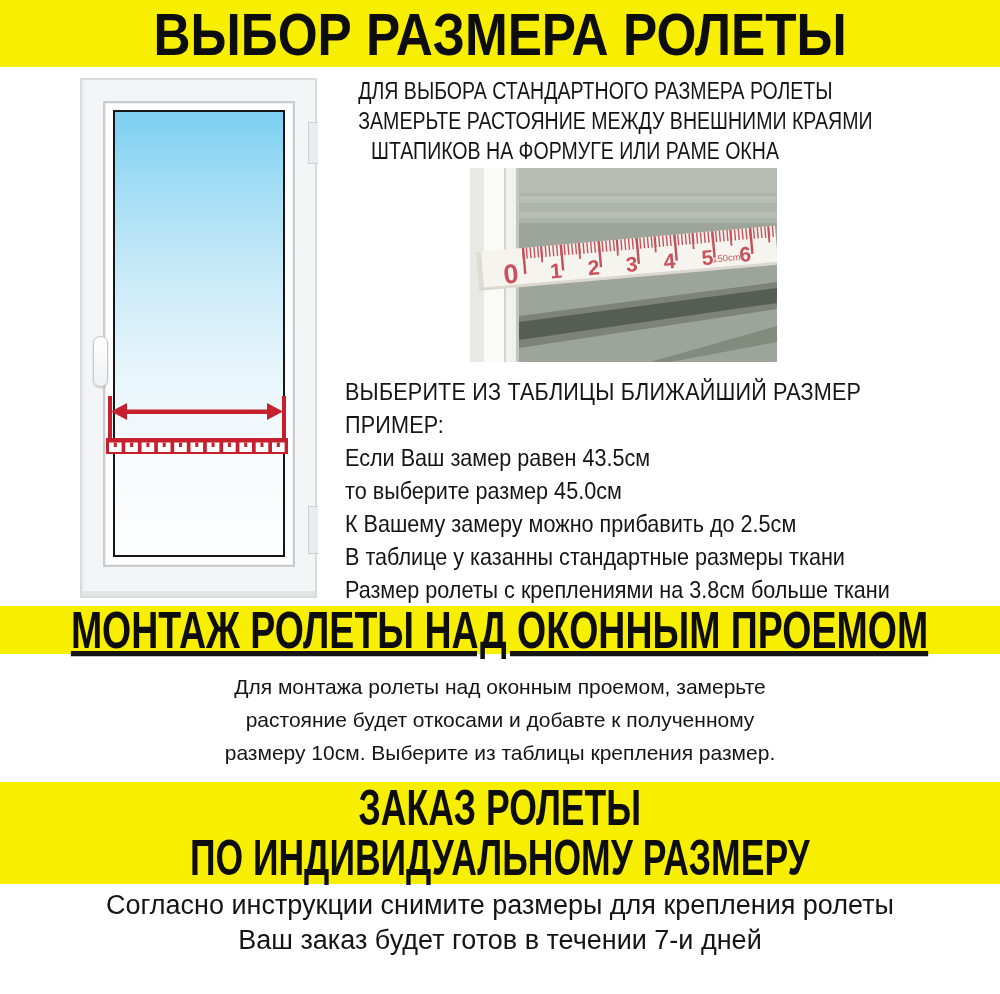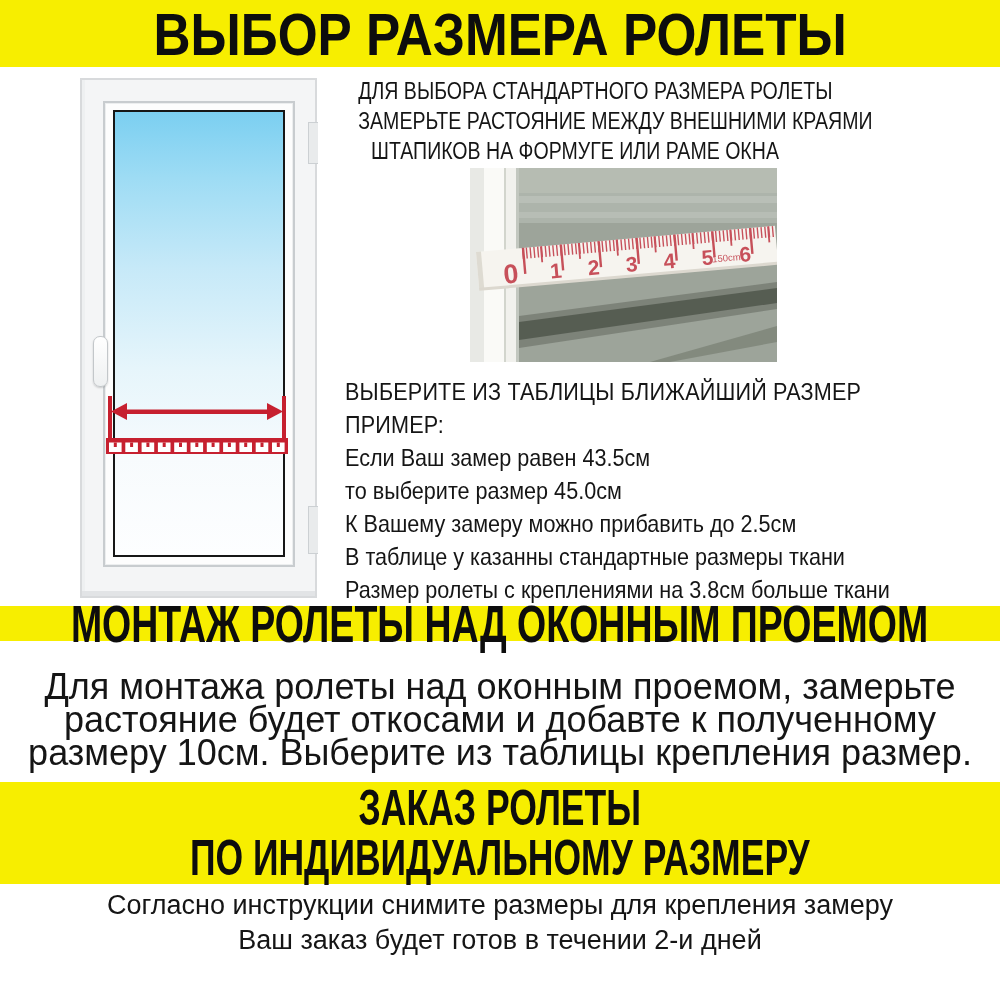--- a/index.html
+++ b/index.html
@@ -2,34 +2,34 @@
 <html><head>
 <meta charset="utf-8">
 <style>
   html,body{margin:0;padding:0;background:#ffffff;}
   .page{position:relative;width:1000px;height:994px;background:#ffffff;overflow:hidden;
         font-family:"Liberation Sans",sans-serif;color:#151515;}
   
   .banner{position:absolute;left:0;width:1000px;background:#f7ee00;display:flex;
           align-items:center;justify-content:center;flex-direction:column;}
   .banner-top{top:0;height:67px;}
-  .banner-mid{top:606px;height:35px;}
+  .banner-mid{top:606px;height:48px;text-decoration:underline;}
   .banner-order{top:782px;height:102px;text-align:center;}
   .banner-text{display:inline-block;font-weight:bold;color:#0d0d0d;white-space:nowrap;}
   .bt-top{font-size:57px;transform:scale(.9,1.05);}
   .bt-mid{font-size:50px;transform:scale(.75,1.05);}
   .bt-order{font-size:48px;line-height:50px;transform:scale(.74,1.05);}
   
   .intro{position:absolute;left:320px;top:76px;width:510px;text-align:center;
          font-size:23px;line-height:30px;transform:scaleX(.85);transform-origin:50% 0;white-space:nowrap;}
   .sizes{position:absolute;left:345px;top:375px;font-size:24px;line-height:33px;
          transform:scaleX(.9);transform-origin:0 0;white-space:nowrap;}
   .sizes .caps{letter-spacing:.2px;}
   .mount-text{position:absolute;left:0;top:670px;width:1000px;text-align:center;
-              font-size:36px;line-height:33px;}
+              font-size:21px;line-height:33px;}
   .order-text{position:absolute;left:0;top:888px;width:1000px;text-align:center;
               font-size:27px;line-height:35px;}
   
   .window{position:absolute;left:80px;top:78px;width:237px;height:520px;}
   .win-frame{position:absolute;inset:0;background:#f4f5f6;border:2px solid #d8dadc;
              box-shadow:inset 0 -5px 0 #e2e4e6, inset 3px 0 0 #eef0f1;}
   .win-sash{position:absolute;left:23px;top:23px;right:22px;bottom:31px;background:#fdfdfd;
             border:2px solid #c8cccf;box-shadow:inset 0 0 0 1px #eceeef;}
   .win-glass{position:absolute;left:33px;top:32px;right:32px;bottom:41px;border:2px solid #161616;
              background:linear-gradient(180deg,#7bcff1 0%,#9edcf4 15%,#c6e9f8 35%,#e6f5fb 58%,#f7fbfd 78%,#fdfeff 100%);}
@@ -155,17 +155,17 @@
     <div>Для монтажа ролеты над оконным проемом, замерьте</div>
     <div>растояние будет откосами и добавте к полученному</div>
     <div>размеру 10см. Выберите из таблицы крепления размер.</div>
   </div>
 
   <div class="banner banner-order">
     <span class="banner-text bt-order">ЗАКАЗ РОЛЕТЫ</span>
     <span class="banner-text bt-order">ПО ИНДИВИДУАЛЬНОМУ РАЗМЕРУ</span>
   </div>
   <div class="order-text">
-    <div>Согласно инструкции снимите размеры для крепления замеру</div>
-    <div>Ваш заказ будет готов в течении 2-и дней</div>
+    <div>Согласно инструкции снимите размеры для крепления ролеты</div>
+    <div>Ваш заказ будет готов в течении 7-и дней</div>
   </div>
 
 </div>
 
 </body></html>

